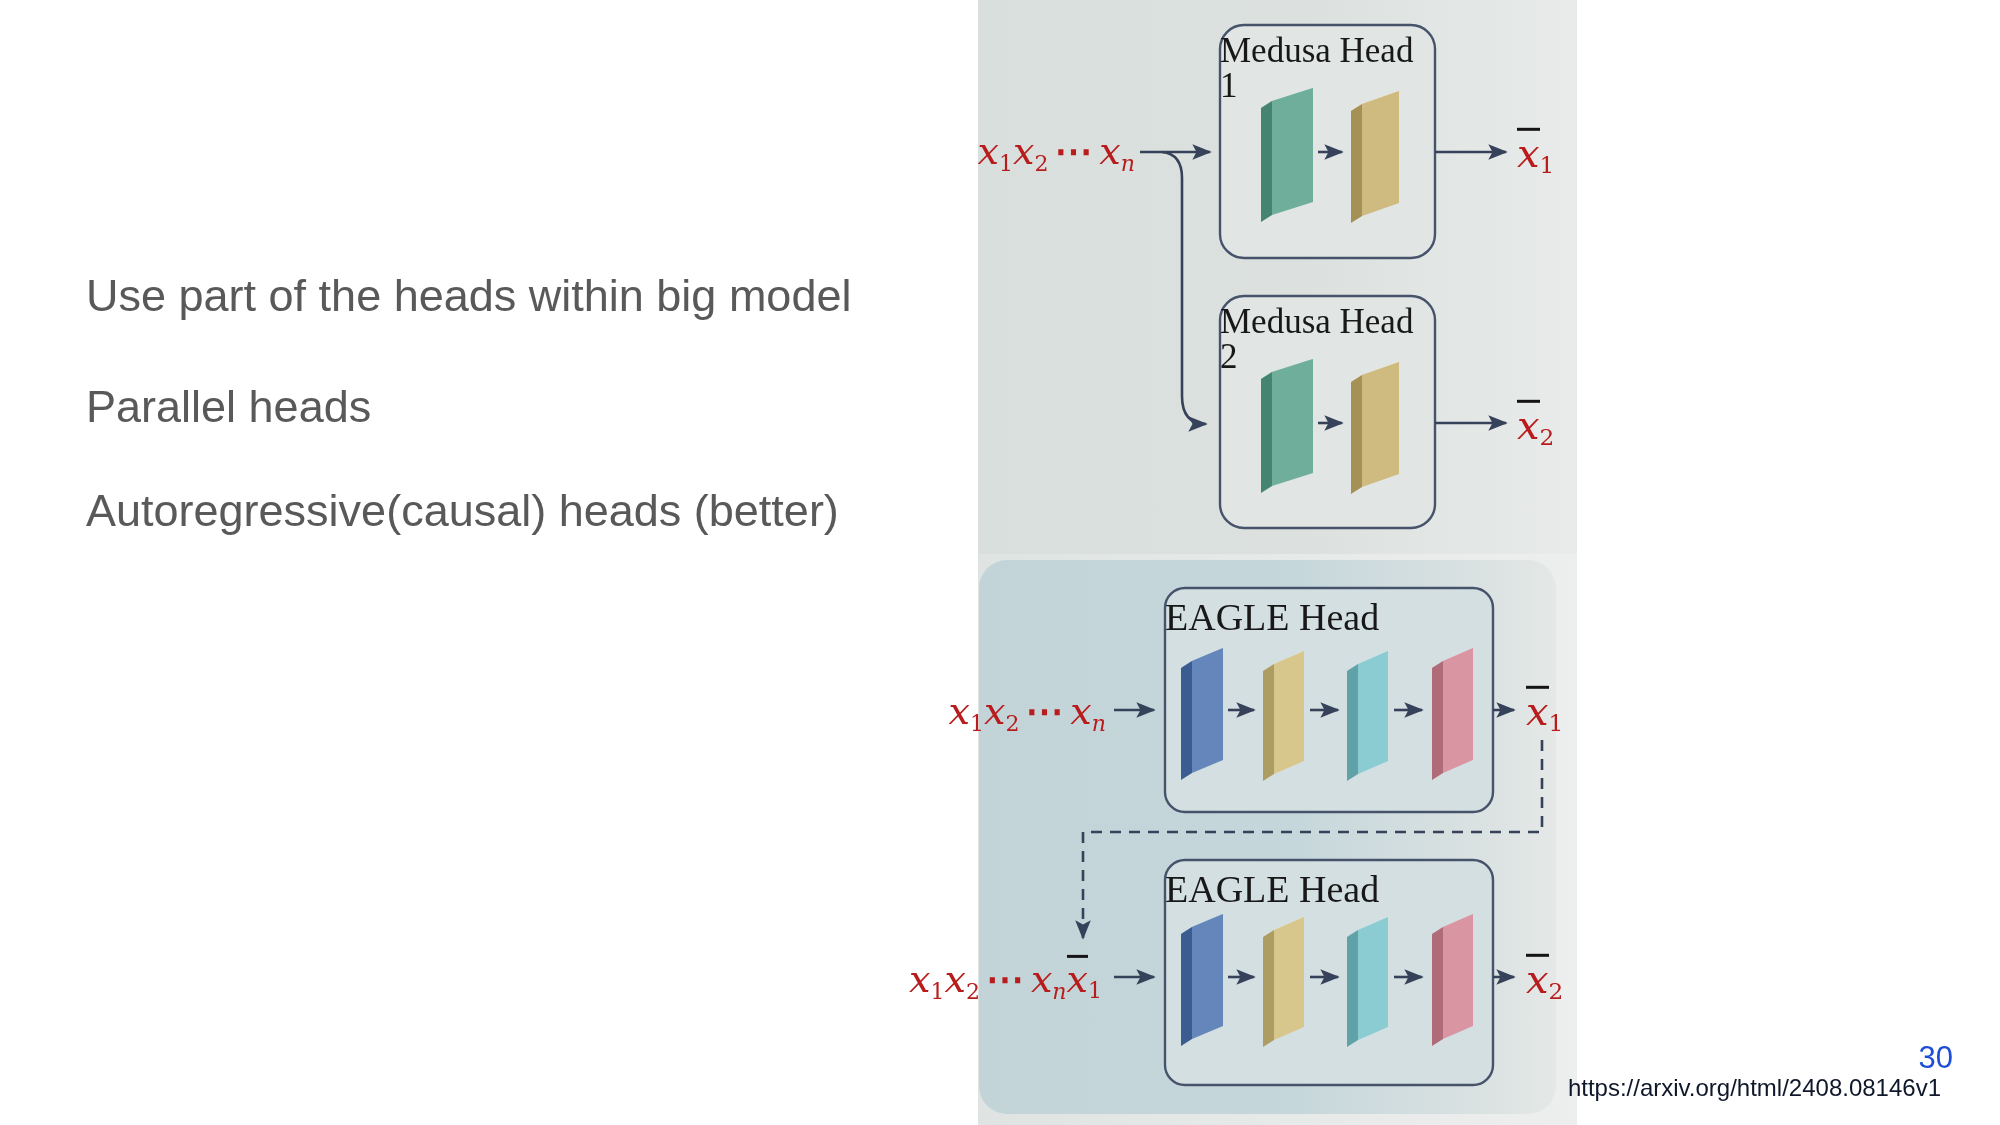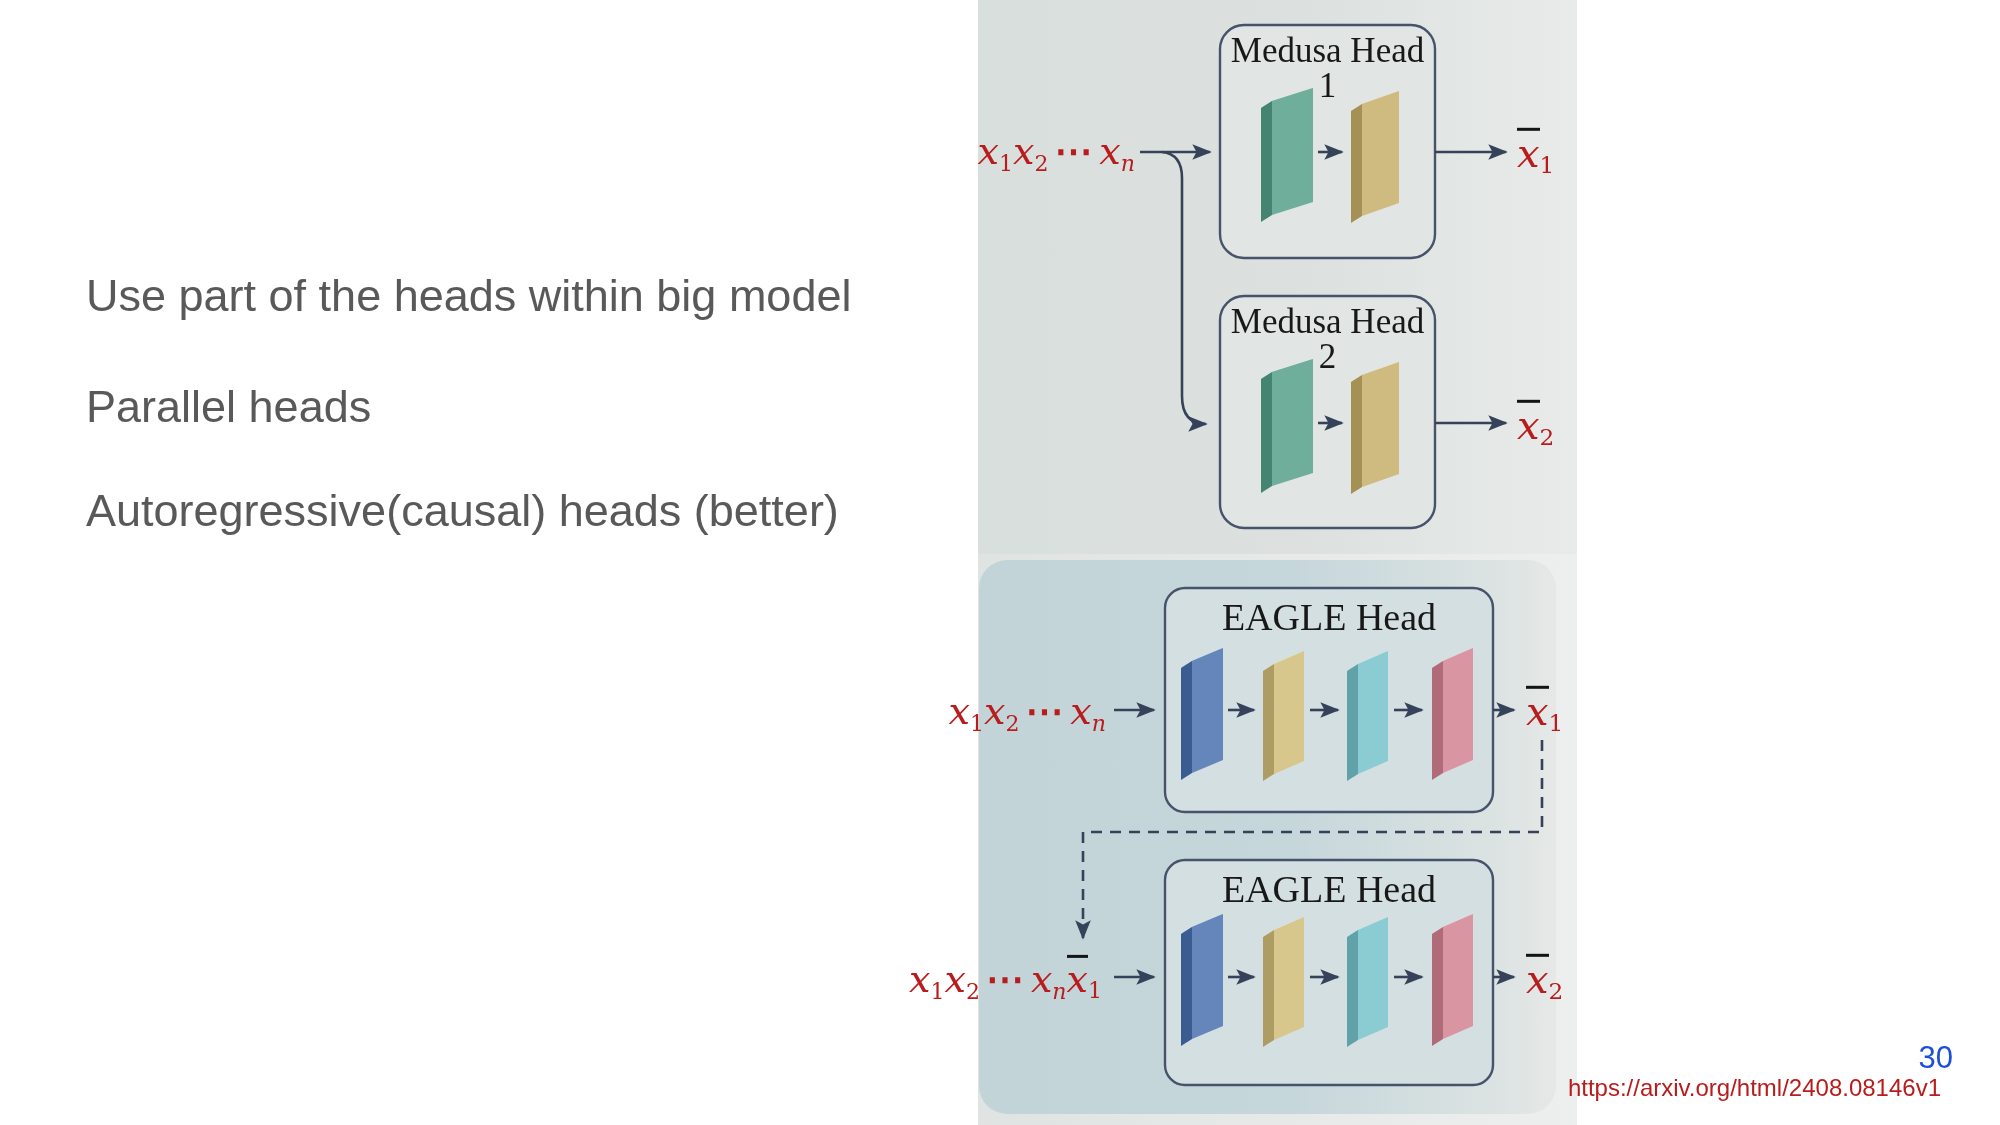--- a/index.html
+++ b/index.html
@@ -9,34 +9,34 @@
 
   
   .title { position:absolute; left:84px; top:110px; font-size:63px; line-height:1.1;
            color:#060606; font-weight:400; letter-spacing:-0.5px; }
   .bullet { position:absolute; left:86px; font-size:45px; line-height:1.15;
             color:var(--text_muted); font-weight:400; }
   .b1 { top:270px; } .b2 { top:381px; } .b3 { top:485px; }
 
   
   .pageno { position:absolute; right:47px; top:1040px; font-size:31px; color:#1d4ed8; }
-  .srcurl { position:absolute; right:59px; top:1074px; font-size:24px; color:#b91c1c; }
+  .srcurl { position:absolute; right:59px; top:1074px; font-size:24px; color:#0f172a; }
 
   
   .diagram { position:absolute; left:0; top:0; width:2000px; height:1125px; }
   .diagram svg { position:absolute; left:978px; top:0; }
 
   svg .ln   { stroke:var(--line); stroke-width:2.6; fill:none; }
   svg .dash { stroke-dasharray:11 8; }
   svg .mbox { fill:#e1e5e3; stroke:var(--border); stroke-width:2.4; }
   svg .ebox { fill:#d4dfe2; stroke:var(--border); stroke-width:2.4; }
   svg .ah   { fill:var(--line); }
 
   .btitle { position:absolute; font-family:"Liberation Serif", serif; color:#181818;
-            text-align:center; line-height:1; }
+            line-height:1; }
   .mt { width:215px; left:1220px; font-size:35px; }
   .et { width:328px; left:1165px; font-size:38px; }
 
   .mlbl { position:absolute; font-family:"DejaVu Serif","Liberation Serif",serif;
           color:#b91c1c; line-height:1; transform:translateY(-52%); white-space:nowrap; }
   .mlbl .mi { display:inline-block; }
   .mlbl .g  { font-style:italic; display:inline-block; line-height:1; }
   .mlbl .g.bar { border-top:0.085em solid #141414; padding-top:0.04em; }
   .mlbl .g.cd  { font-style:normal; font-weight:700; padding:0 0.16em; letter-spacing:0.02em; }
   .mlbl sub { font-size:0.58em; font-style:normal; line-height:0; vertical-align:-0.3em; }

